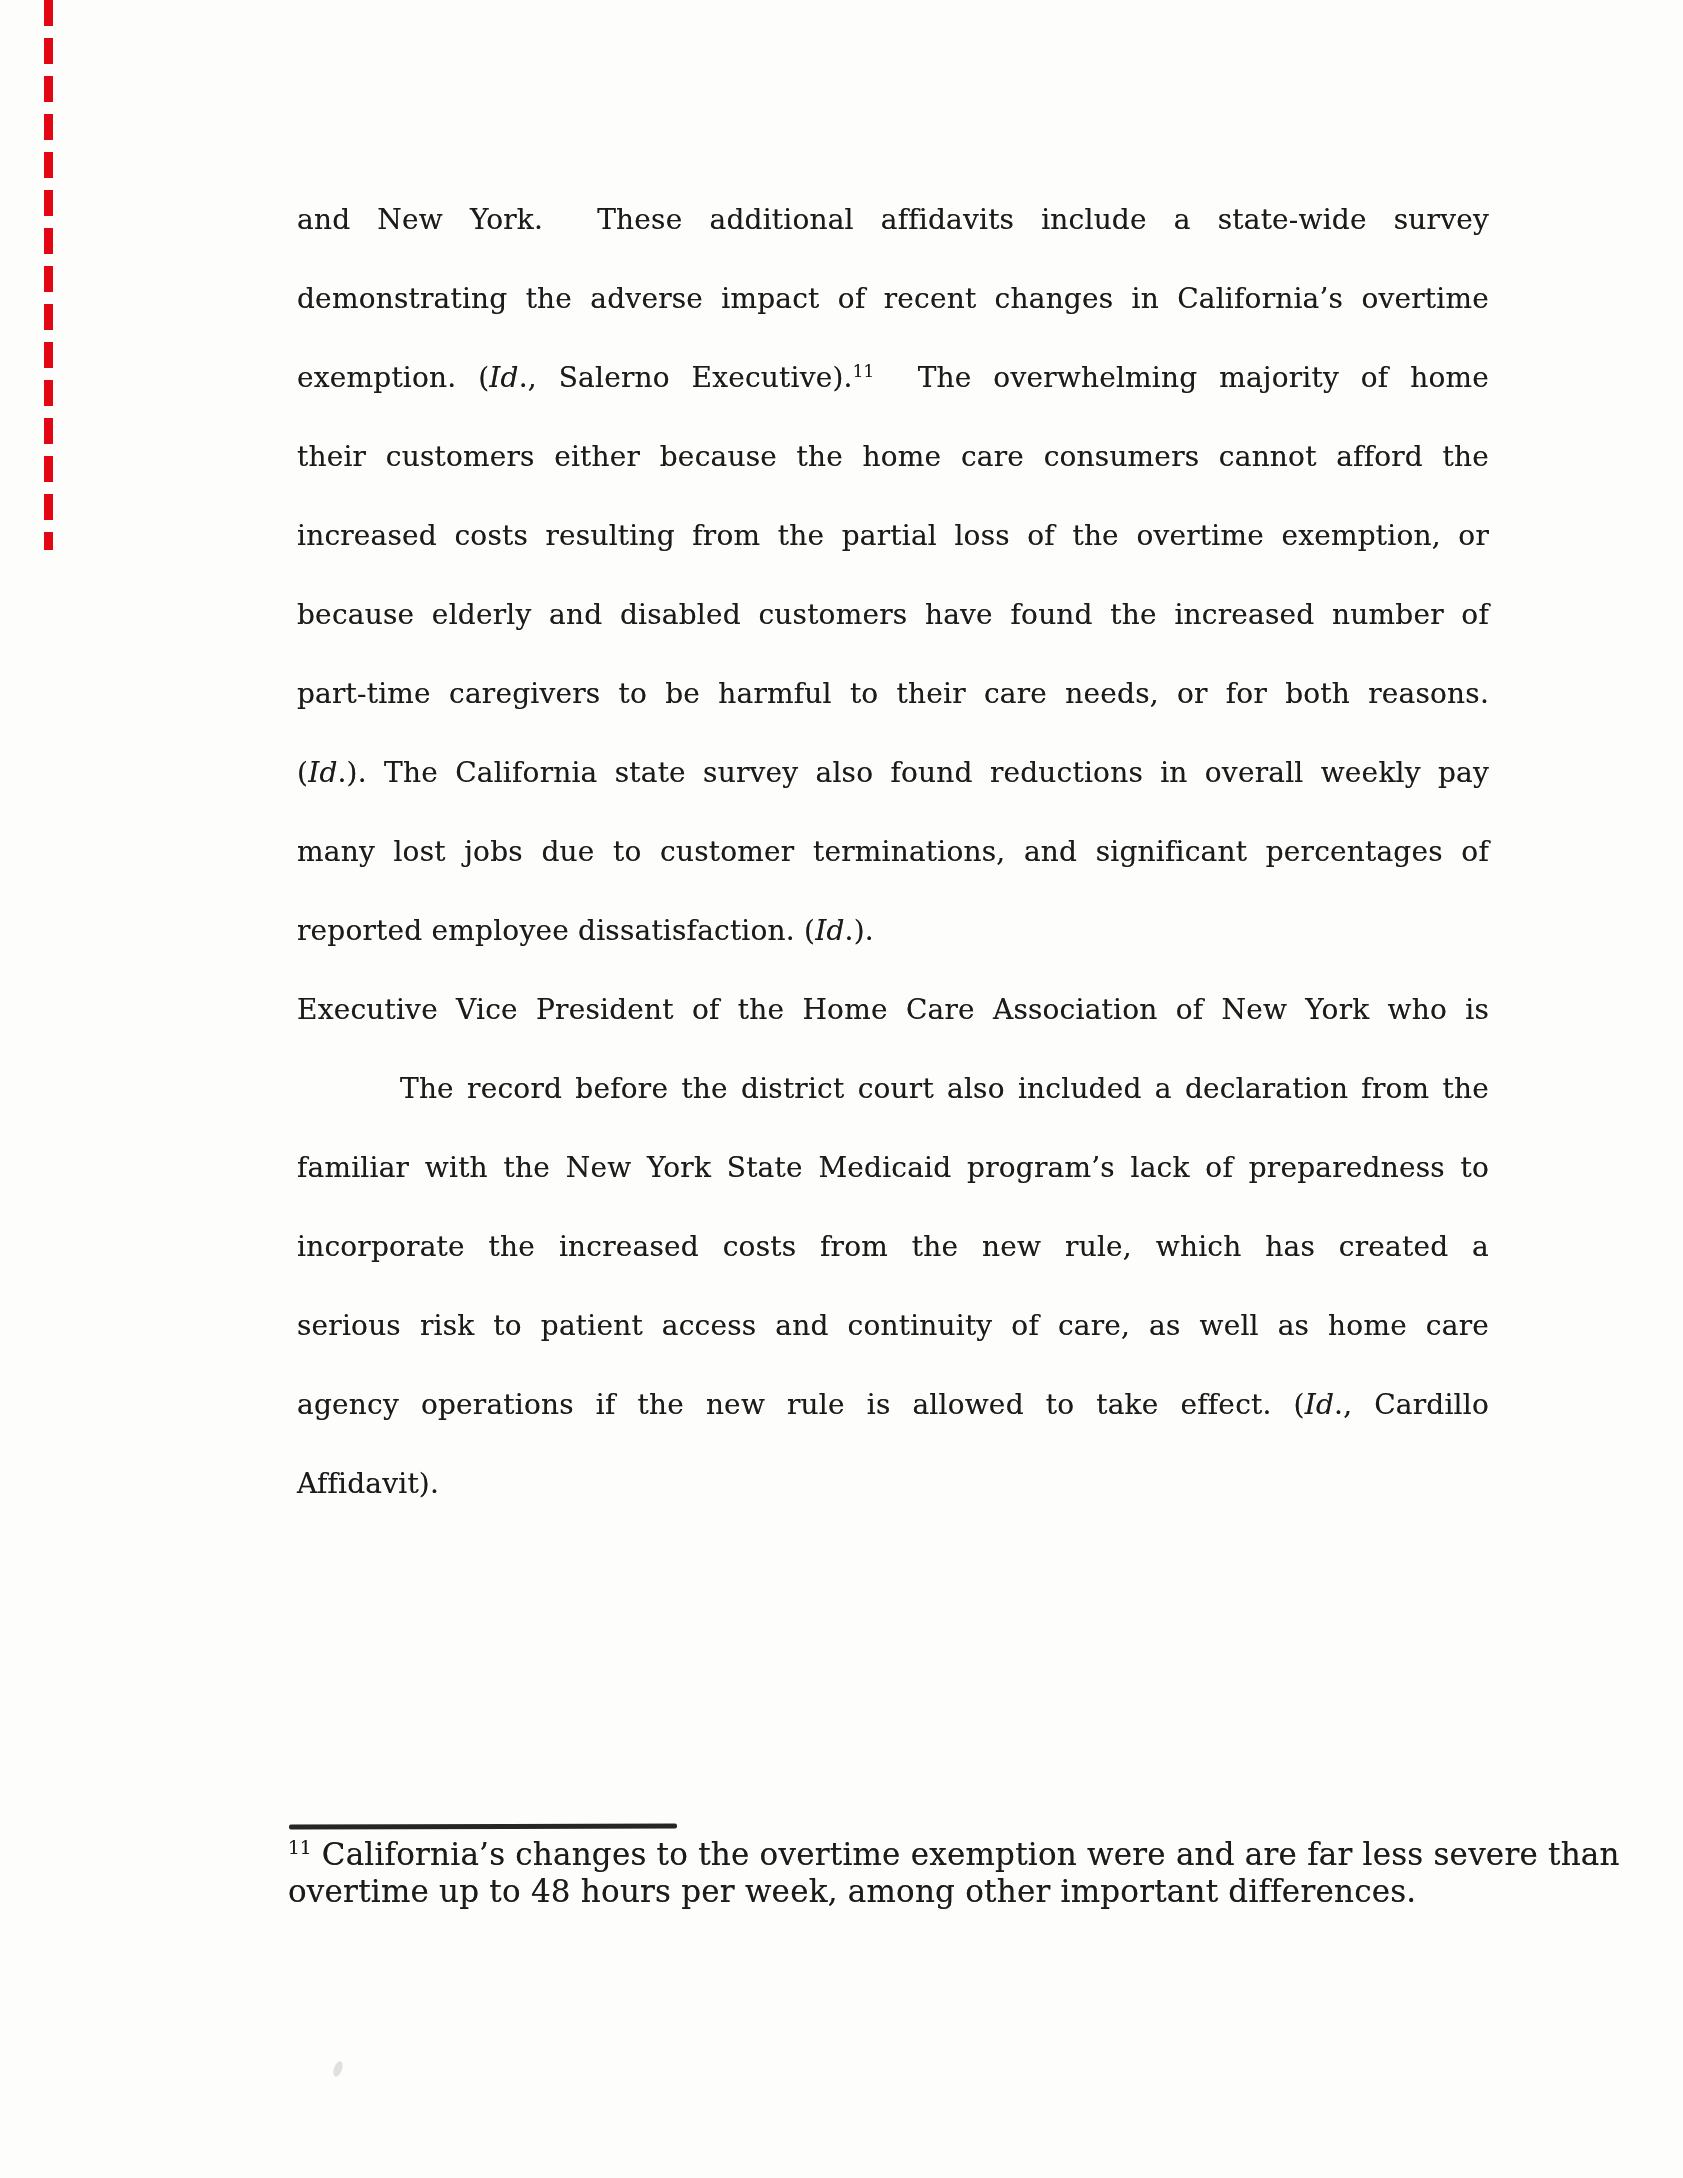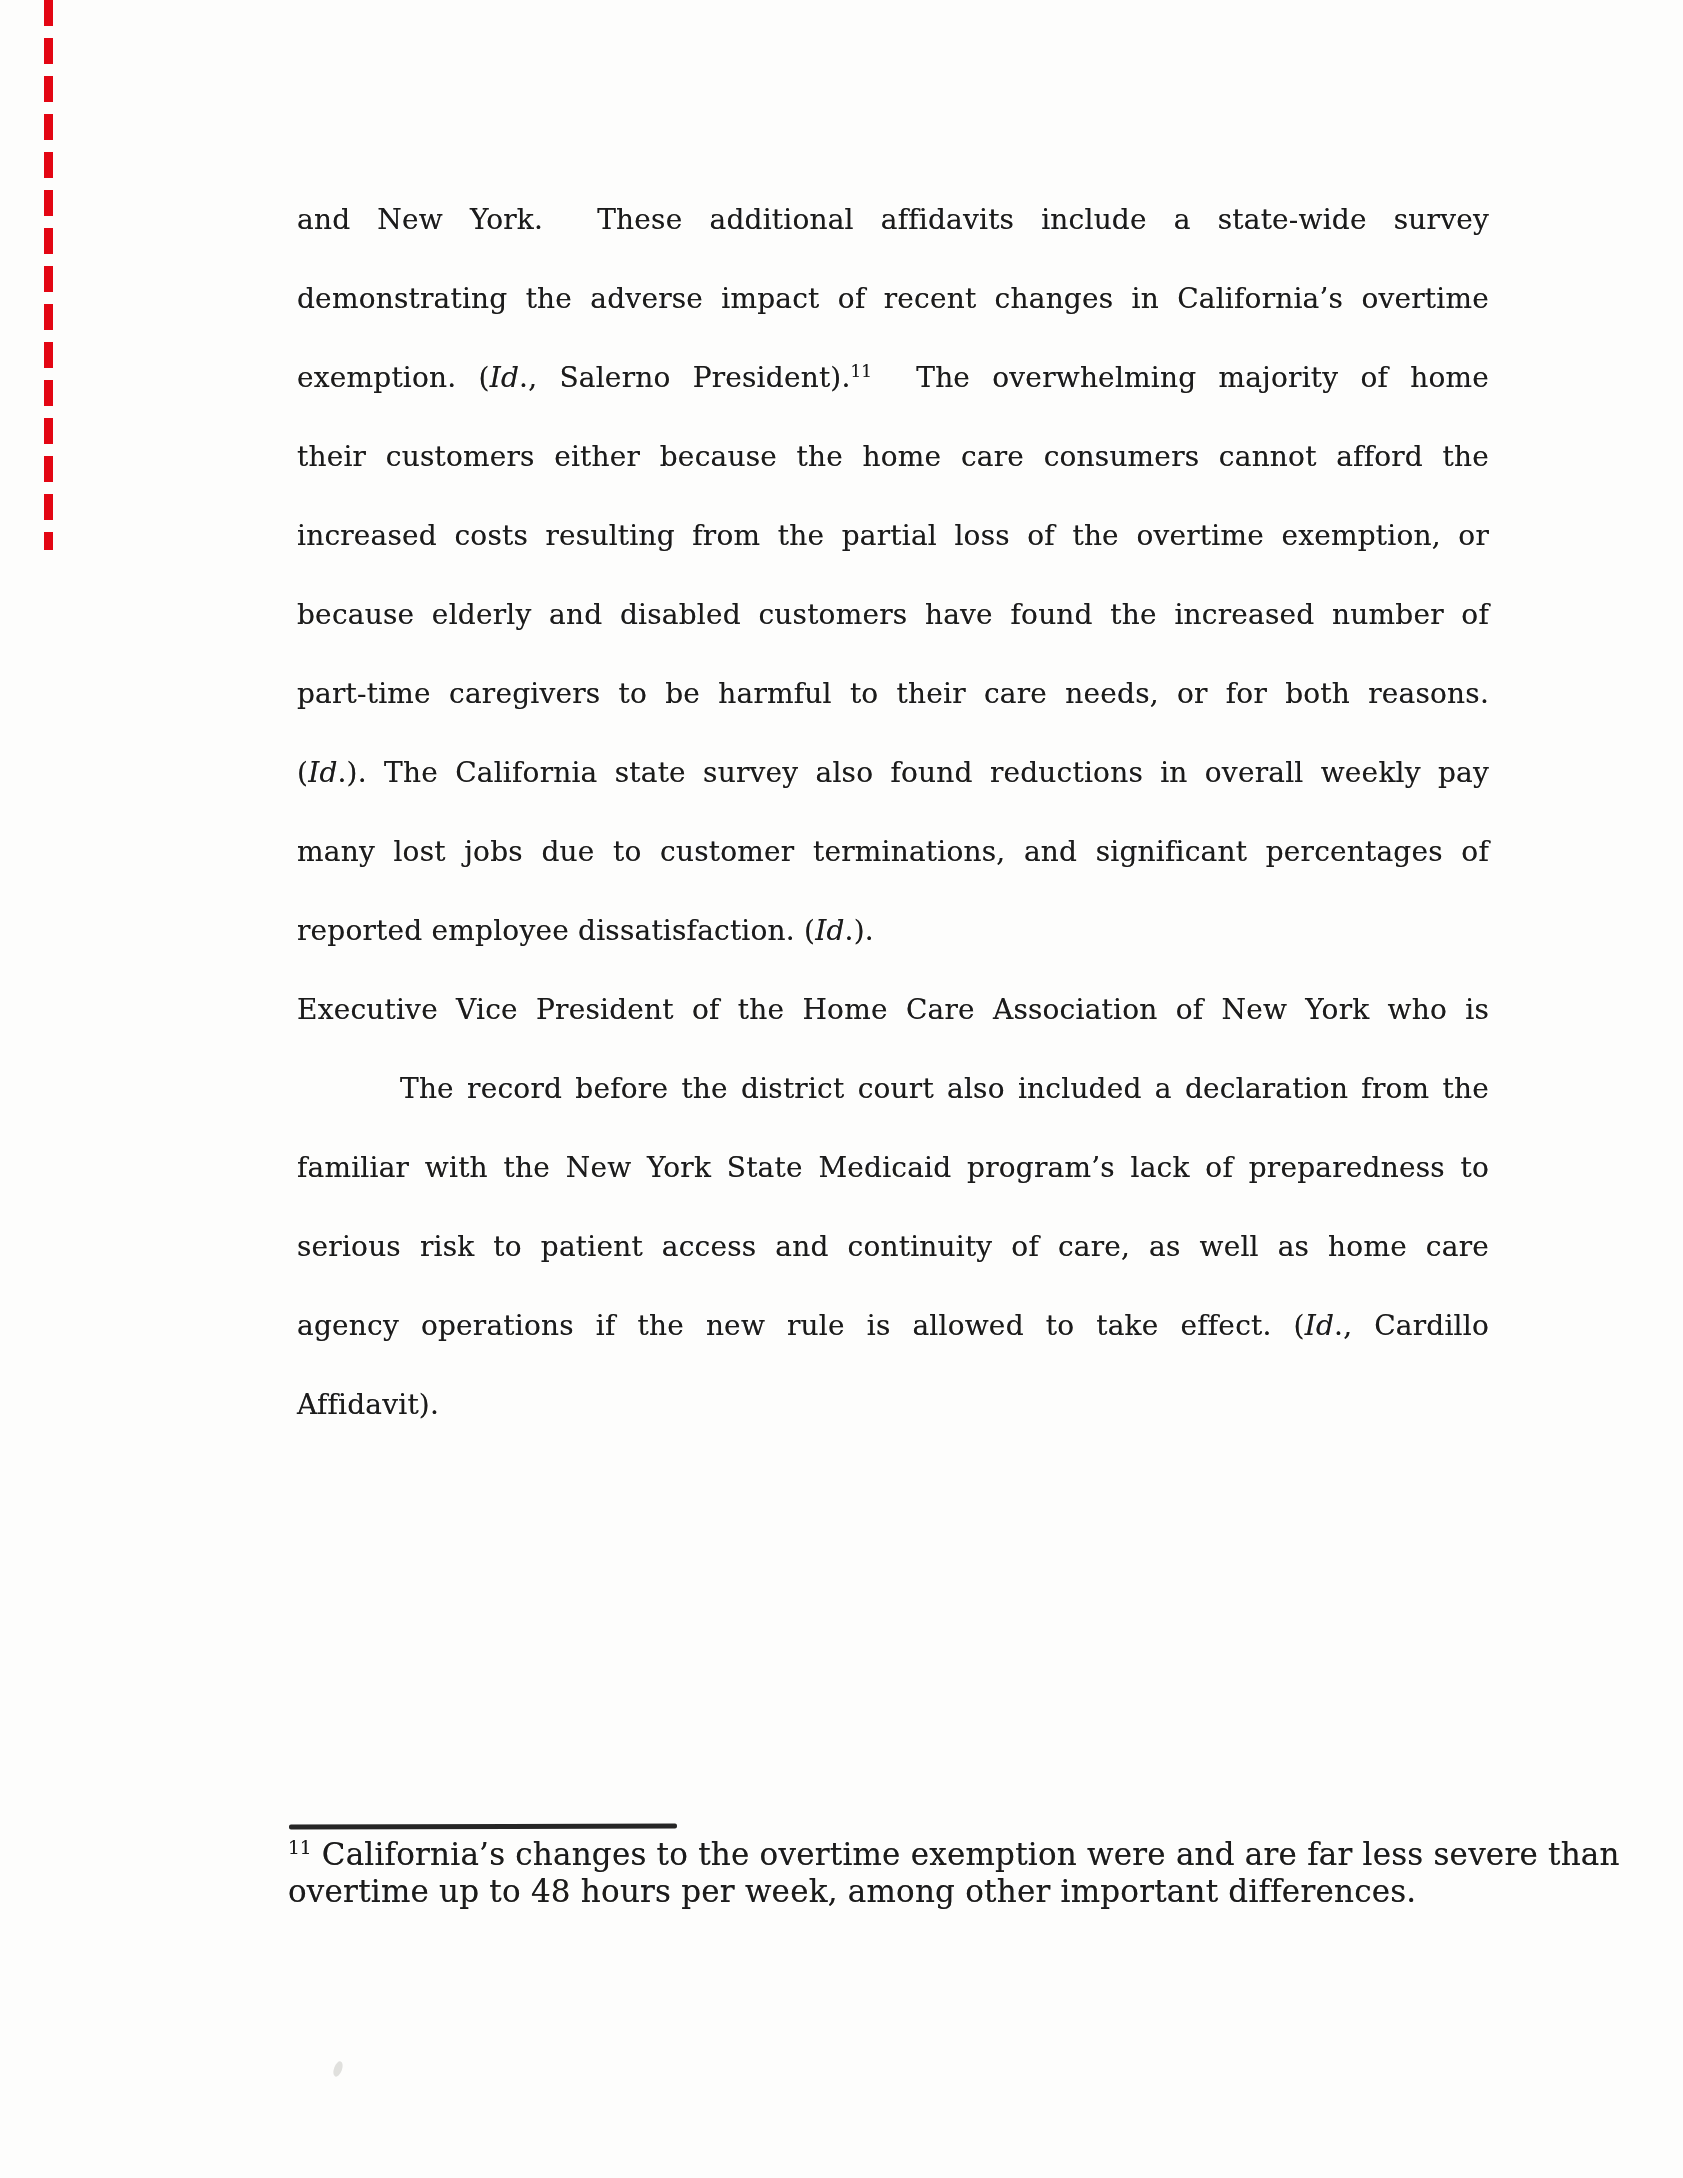--- a/index.html
+++ b/index.html
@@ -110,32 +110,33 @@
 </head>
 <body>
 
 <div class="page">
 
   <div class="red-edge"></div>
 
   <main class="body-text">
     <div class="bl"><span>and New York.&nbsp; These additional affidavits include a state-wide survey</span></div>
     <div class="bl"><span>demonstrating the adverse impact of recent changes in California’s overtime</span></div>
-    <div class="bl"><span>exemption. (</span><span class="it">Id</span><span>., Salerno President).</span><span class="sup">11</span><span>&nbsp; The overwhelming majority of home</span></div>
+    <div class="bl"><span>exemption. (</span><span class="it">Id</span><span>., Salerno Executive).</span><span class="sup">11</span><span>&nbsp; The overwhelming majority of home</span></div>
     <div class="bl"><span>their customers either because the home care consumers cannot afford the</span></div>
     <div class="bl"><span>increased costs resulting from the partial loss of the overtime exemption, or</span></div>
     <div class="bl"><span>because elderly and disabled customers have found the increased number of</span></div>
     <div class="bl"><span>part-time caregivers to be harmful to their care needs, or for both reasons.</span></div>
     <div class="bl"><span>(</span><span class="it">Id</span><span>.). The California state survey also found reductions in overall weekly pay</span></div>
     <div class="bl"><span>many lost jobs due to customer terminations, and significant percentages of</span></div>
     <div class="bl last"><span>reported employee dissatisfaction. (</span><span class="it">Id</span><span>.).</span></div>
 
     <div class="bl"><span>Executive Vice President of the Home Care Association of New York who is</span></div>
     <div class="bl indent"><span>The record before the district court also included a declaration from the</span></div>
     <div class="bl"><span>familiar with the New York State Medicaid program’s lack of preparedness to</span></div>
+    <div class="bl"><span>incorporate the increased costs from the new rule, which has created a</span></div>
     <div class="bl"><span>serious risk to patient access and continuity of care, as well as home care</span></div>
     <div class="bl"><span>agency operations if the new rule is allowed to take effect. (</span><span class="it">Id</span><span>., Cardillo</span></div>
     <div class="bl last"><span>Affidavit).</span></div>
   </main>
 
   <div class="fn-rule"></div>
 
   <section class="footnote">
     <div class="fl"><span class="sup">11</span><span>&nbsp;California’s changes to the overtime exemption were and are far less severe than</span></div>
     <div class="fl"><span>overtime up to 48 hours per week, among other important differences.</span></div>

